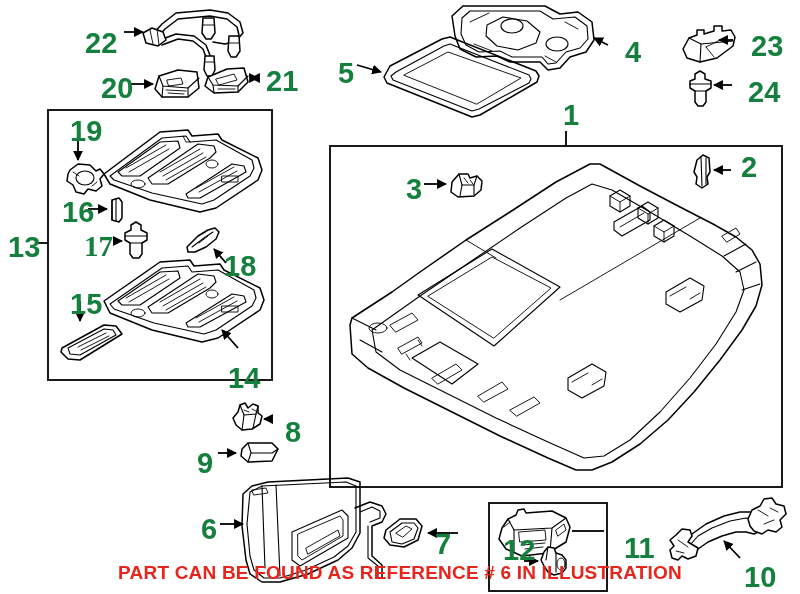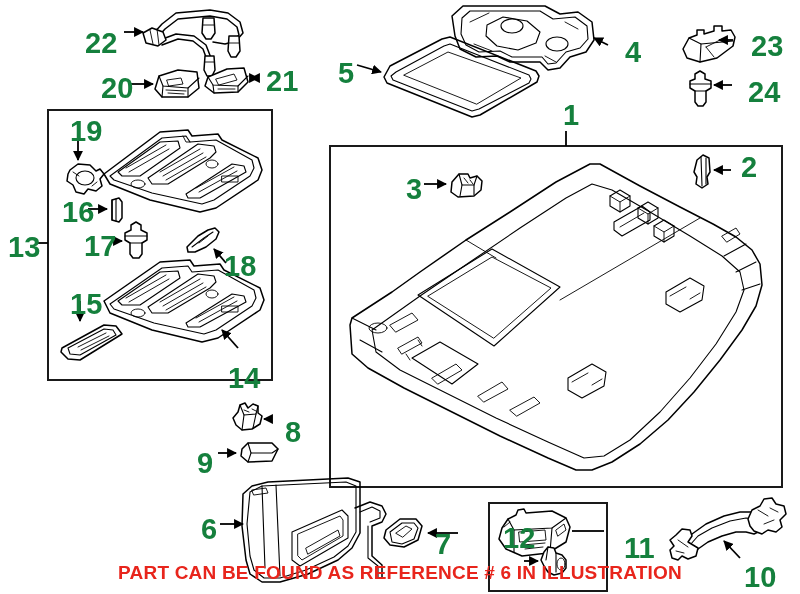--- a/index.html
+++ b/index.html
@@ -383,26 +383,26 @@
   <div class="callout c-lg" style="left:741px;top:153px;">2</div>
   <div class="callout c-lg" style="left:406px;top:175px;">3</div>
   <div class="callout c-lg" style="left:625px;top:38px;">4</div>
   <div class="callout c-lg" style="left:338px;top:59px;">5</div>
   <div class="callout c-lg" style="left:201px;top:515px;">6</div>
   <div class="callout c-lg" style="left:435px;top:530px;">7</div>
   <div class="callout c-lg" style="left:285px;top:418px;">8</div>
   <div class="callout c-lg" style="left:197px;top:449px;">9</div>
   <div class="callout c-lg" style="left:744px;top:563px;">10</div>
   <div class="callout c-lg" style="left:624px;top:534px;">11</div>
-  <div class="callout c-lg" style="left:503px;top:524px;">12</div>
+  <div class="callout c-lg" style="left:503px;top:536px;">12</div>
   <div class="callout c-lg" style="left:8px;top:233px;">13</div>
   <div class="callout c-lg" style="left:228px;top:364px;text-align:center;">14</div>
   <div class="callout c-lg" style="left:70px;top:290px;">15</div>
   <div class="callout c-lg" style="left:62px;top:198px;">16</div>
-  <div class="callout c-lg" style="left:84px;top:232px;">17</div>
+  <div class="callout c-lg" style="left:84px;top:232px;font-family:Liberation Serif, serif;">17</div>
   <div class="callout c-lg" style="left:224px;top:252px;">18</div>
   <div class="callout c-lg" style="left:70px;top:117px;">19</div>
   <div class="callout c-lg" style="left:101px;top:74px;text-align:right;">20</div>
   <div class="callout c-lg" style="left:266px;top:67px;">21</div>
   <div class="callout c-lg" style="left:85px;top:29px;">22</div>
   <div class="callout c-lg" style="left:751px;top:32px;">23</div>
   <div class="callout c-lg" style="left:748px;top:78px;">24</div>
 
   <div class="caption">PART CAN BE FOUND AS REFERENCE # 6 IN ILLUSTRATION</div>
 

